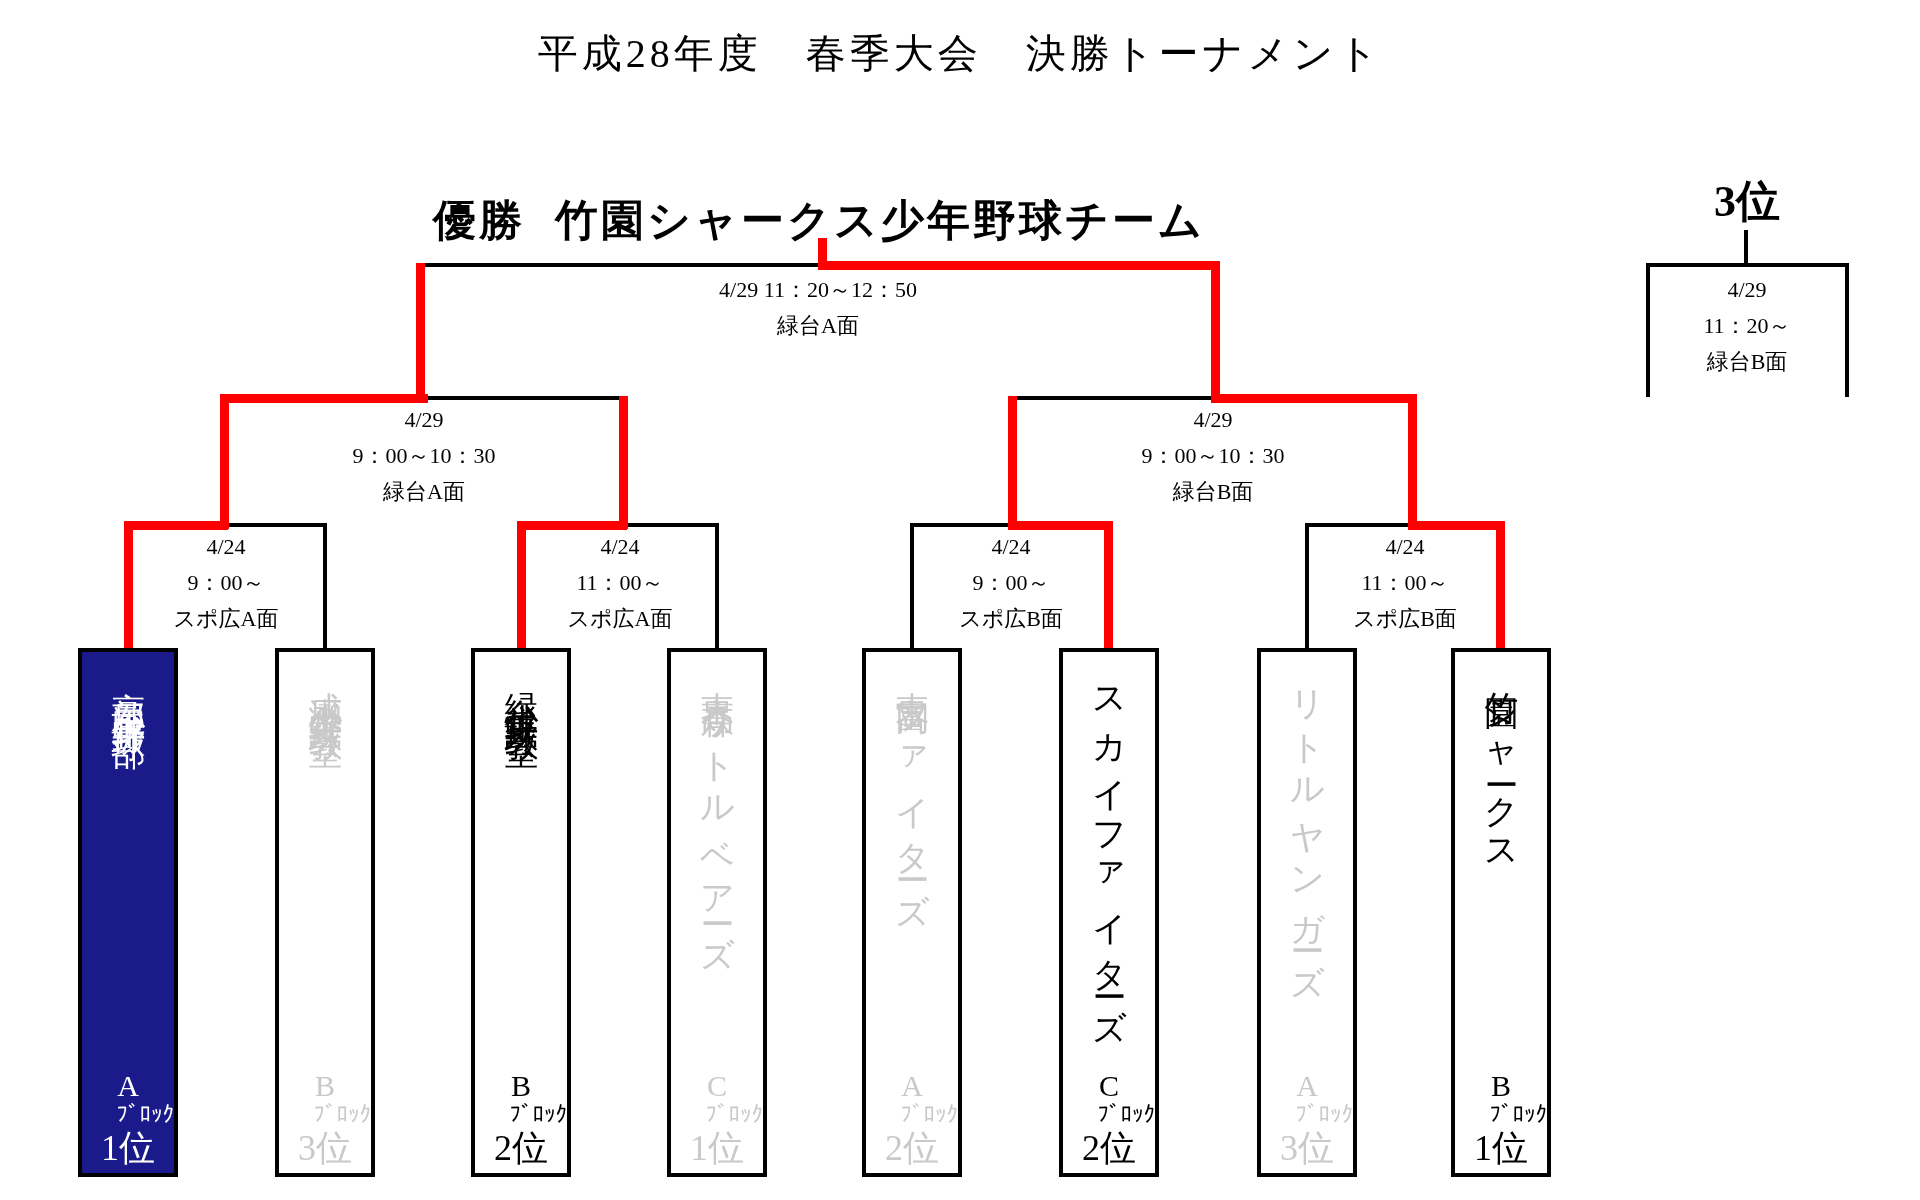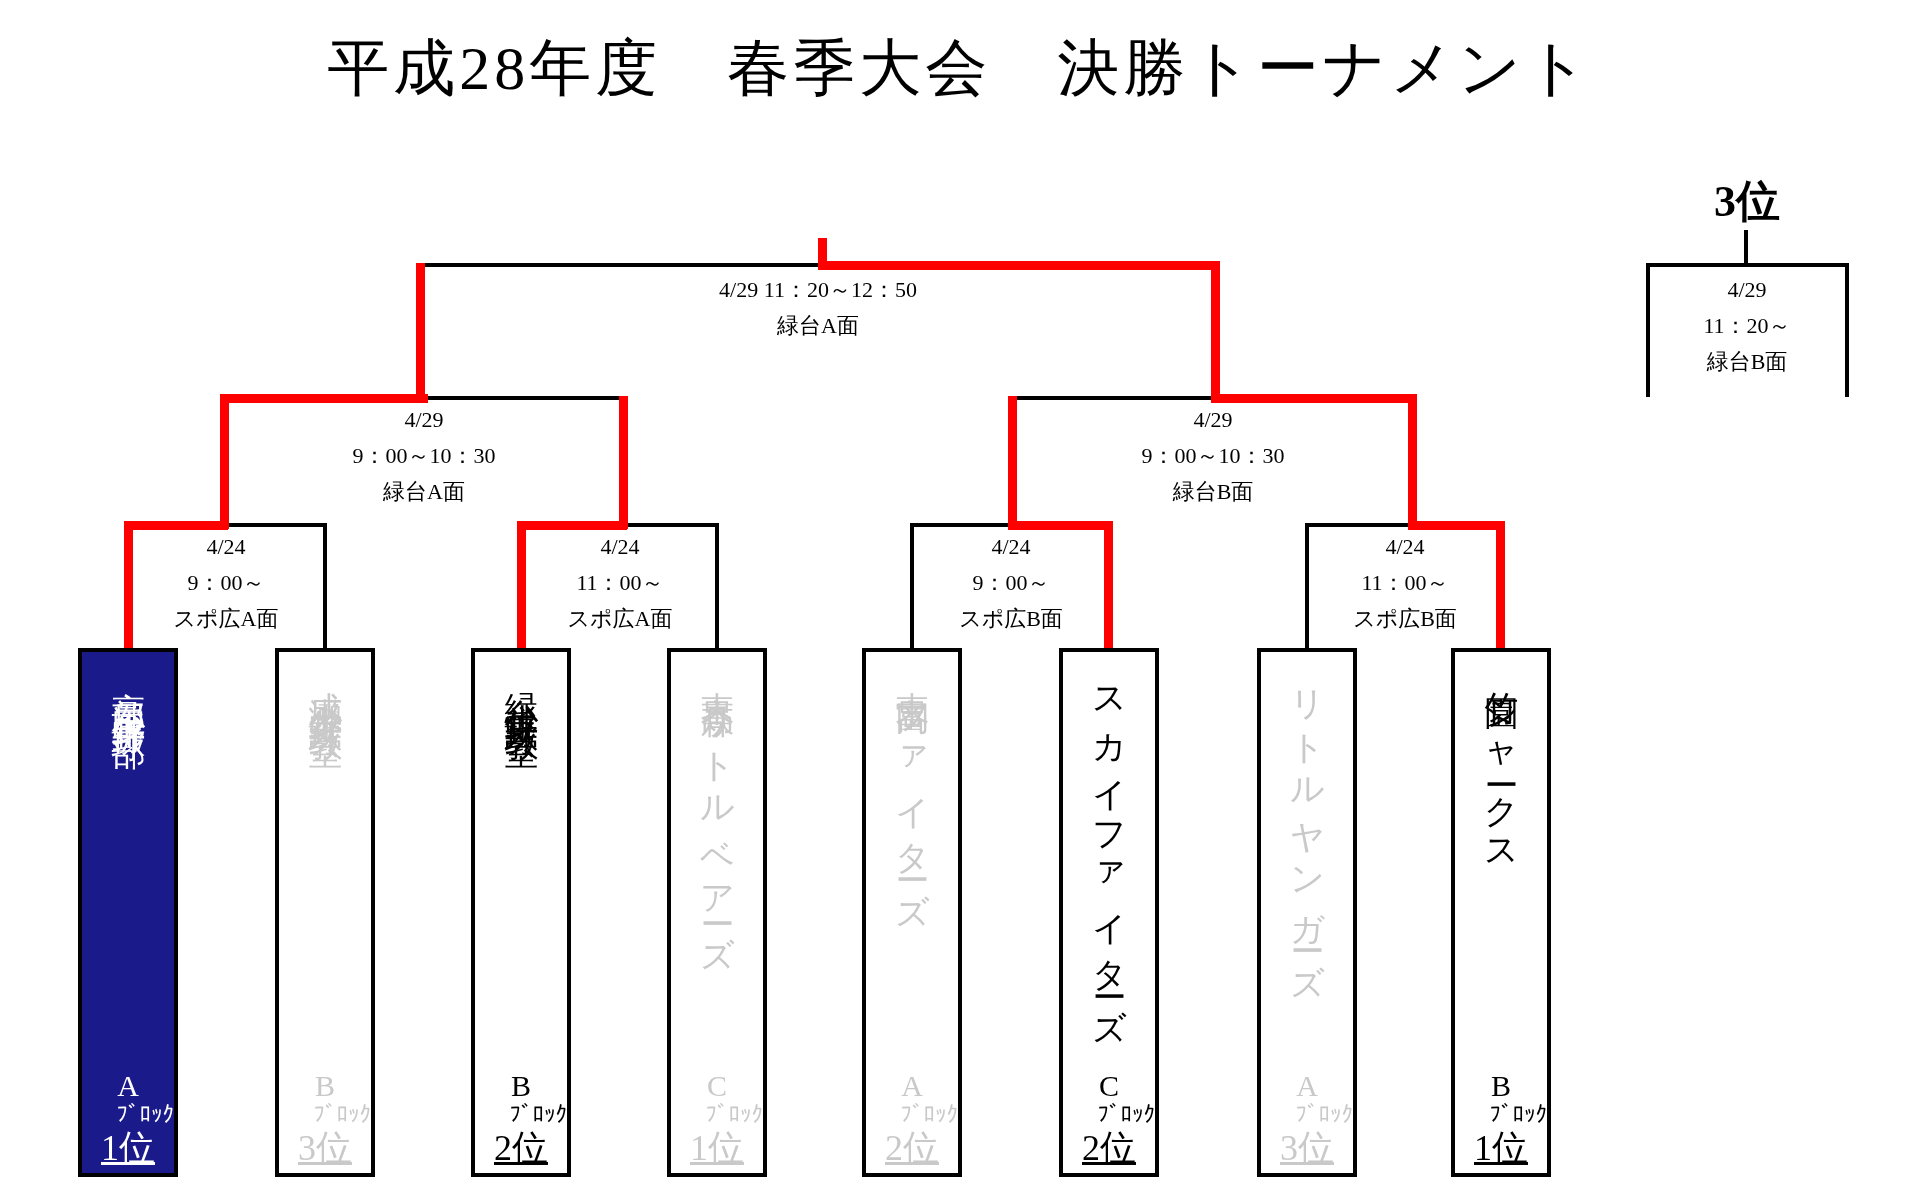--- a/index.html
+++ b/index.html
@@ -5,21 +5,21 @@
   html,body{margin:0;padding:0;background:#ffffff;}
   #stage{
     position:relative;width:1920px;height:1200px;background:#ffffff;overflow:hidden;
     font-family:"Liberation Serif","DejaVu Serif",serif;color:#000;
   }
   .ln{position:absolute;}
   .bk{background:#000000;}
   .rd{background:#ff0000;z-index:3;}
   .title{
     position:absolute;top:26px;left:50%;transform:translateX(-50%);
-    font-size:62px;letter-spacing:4px;white-space:nowrap;z-index:5;
+    font-size:40px;letter-spacing:4px;white-space:nowrap;z-index:5;
   }
   .champ{
     position:absolute;top:192px;left:433px;font-size:43px;font-weight:bold;
     letter-spacing:3px;white-space:nowrap;z-index:5;
   }
   .champ .gap{display:inline-block;width:30px;}
   .tp-heading{
     position:absolute;top:172px;left:1747px;transform:translateX(-50%);
     font-size:44px;font-weight:bold;white-space:nowrap;z-index:5;
   }
@@ -36,28 +36,29 @@
   .team-name{
     position:absolute;top:13px;left:50%;transform:translateX(-50%);
     writing-mode:vertical-rl;text-orientation:upright;
     font-size:34px;line-height:1;letter-spacing:6px;white-space:nowrap;
   }
   .team-seed{
     position:absolute;bottom:5px;left:0;width:100%;text-align:center;
   }
   .seed-block{font-size:30px;line-height:33px;}
   .seed-word{font-size:23px;line-height:26px;text-align:right;}
-  .seed-rank{font-size:36px;line-height:40px;text-decoration:underline;}
+  .seed-rank{font-size:36px;line-height:40px;}
 </style>
 </head>
 <body>
 
 <div id="stage">
 
   <div class="title">平成28年度　春季大会　決勝トーナメント</div>
+  <div class="champ"><span>優勝</span><span class="gap"></span><span>竹園シャークス少年野球チーム</span></div>
   <div class="tp-heading">3位</div>
 
   <div class="ln bk" style="left:416px;top:263px;width:408px;height:4px;"></div>
   <div class="ln rd" style="left:818px;top:261px;width:402px;height:9px;"></div>
   <div class="ln rd" style="left:818px;top:238px;width:9px;height:30px;"></div>
   <div class="ln rd" style="left:416px;top:263px;width:9px;height:139px;"></div>
   <div class="ln rd" style="left:1211px;top:261px;width:9px;height:141px;"></div>
 
   <div class="ln rd" style="left:220px;top:394px;width:208px;height:9px;"></div>
   <div class="ln bk" style="left:424px;top:396px;width:201px;height:4px;"></div>

